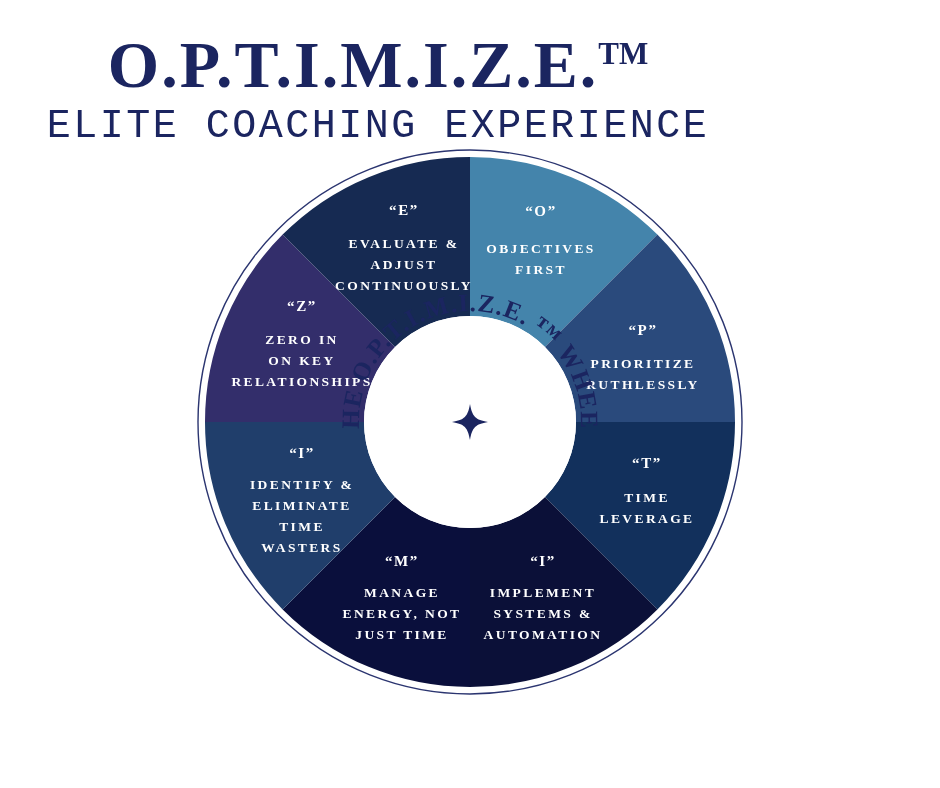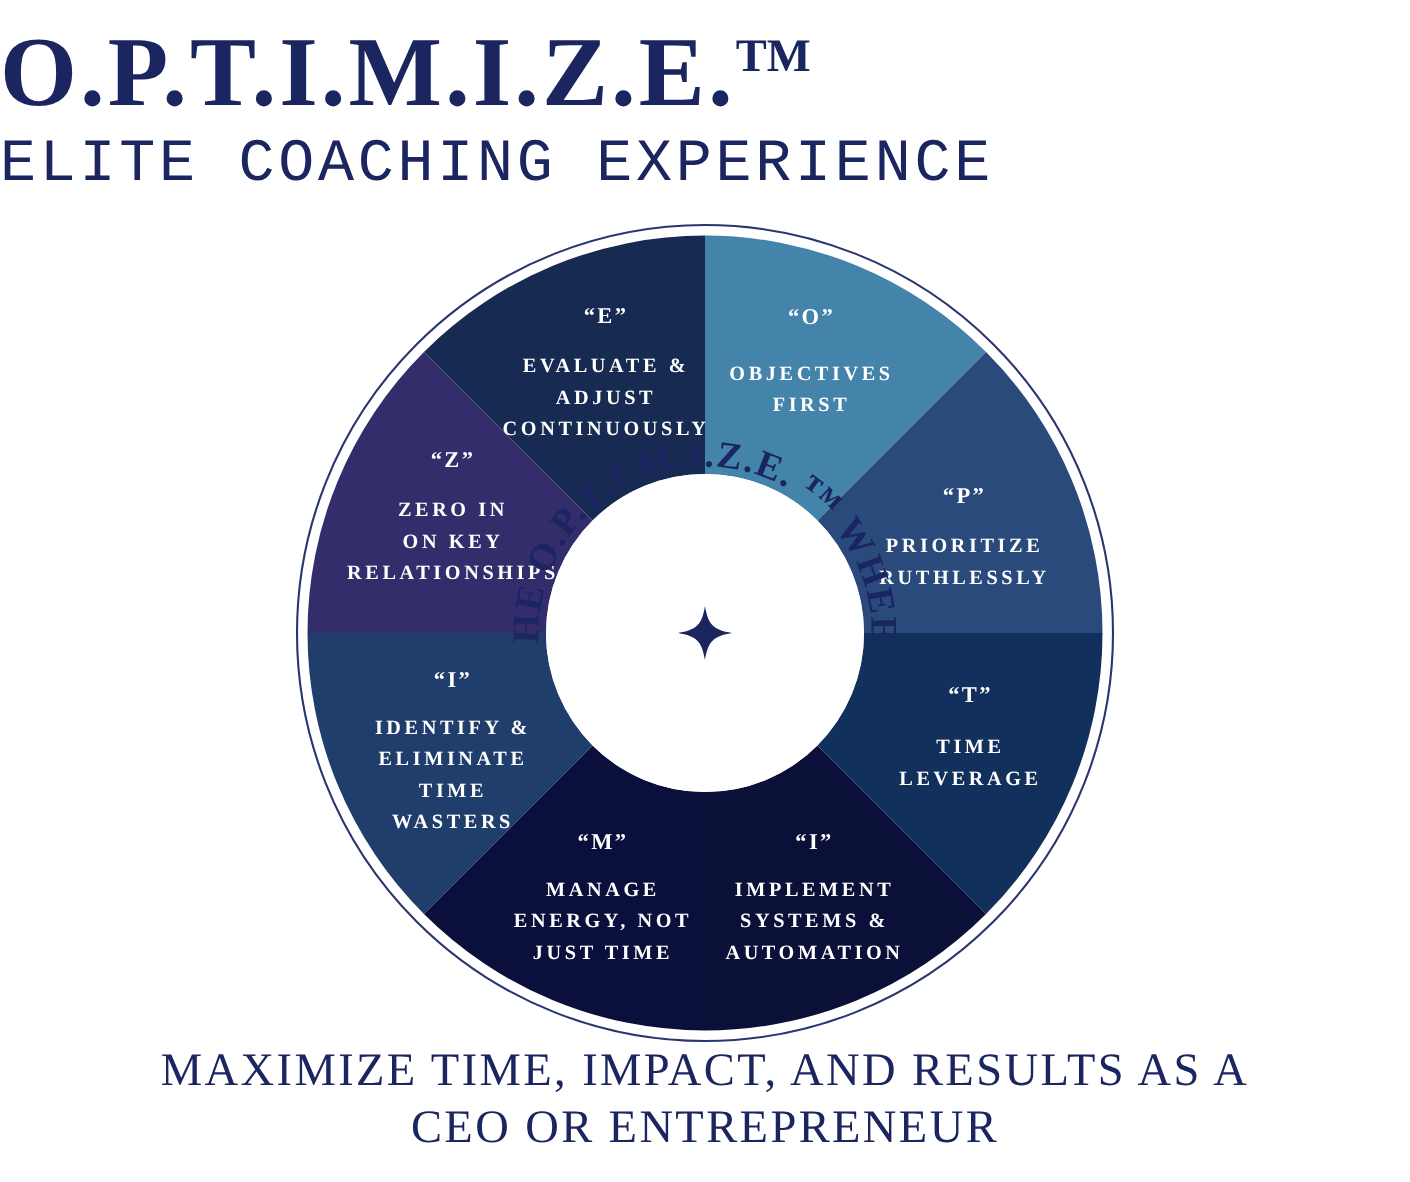--- a/index.html
+++ b/index.html
@@ -7,22 +7,22 @@
     width:940px;height:788px;
     background:#ffffff;
     font-family:"Liberation Serif", serif;
     overflow:hidden;
     position:relative;
   }
   .page{position:relative;width:940px;height:788px;}
 
   
   .header{
-    position:absolute;left:0;top:16px;width:756px;
-    text-align:left;
+    position:absolute;left:0;top:32px;width:756px;
+    text-align:center;
   }
   .brand{
     font-family:"Liberation Serif", serif;
     font-weight:700;
     font-size:66px;
     letter-spacing:2px;
     color:#1b2560;
     line-height:1.0;
     white-space:nowrap;
     display:inline-block;
@@ -184,18 +184,14 @@
       </text>
 
       <path fill="#1b2560" d="M 274,256
                C 276.2,268.6 279.4,271.8 292,274
                C 279.4,276.2 276.2,279.4 274,292
                C 271.8,279.4 268.6,276.2 256,274
                C 268.6,271.8 271.8,268.6 274,256 Z"></path>
     </svg>
   </div>
 
-  <div class="footer">
-    <div class="footer-line">MAXIMIZE TIME, IMPACT, AND RESULTS AS A</div>
-    <div class="footer-line">CEO OR ENTREPRENEUR</div>
-  </div>
 
 </div>
 
 </body></html>

